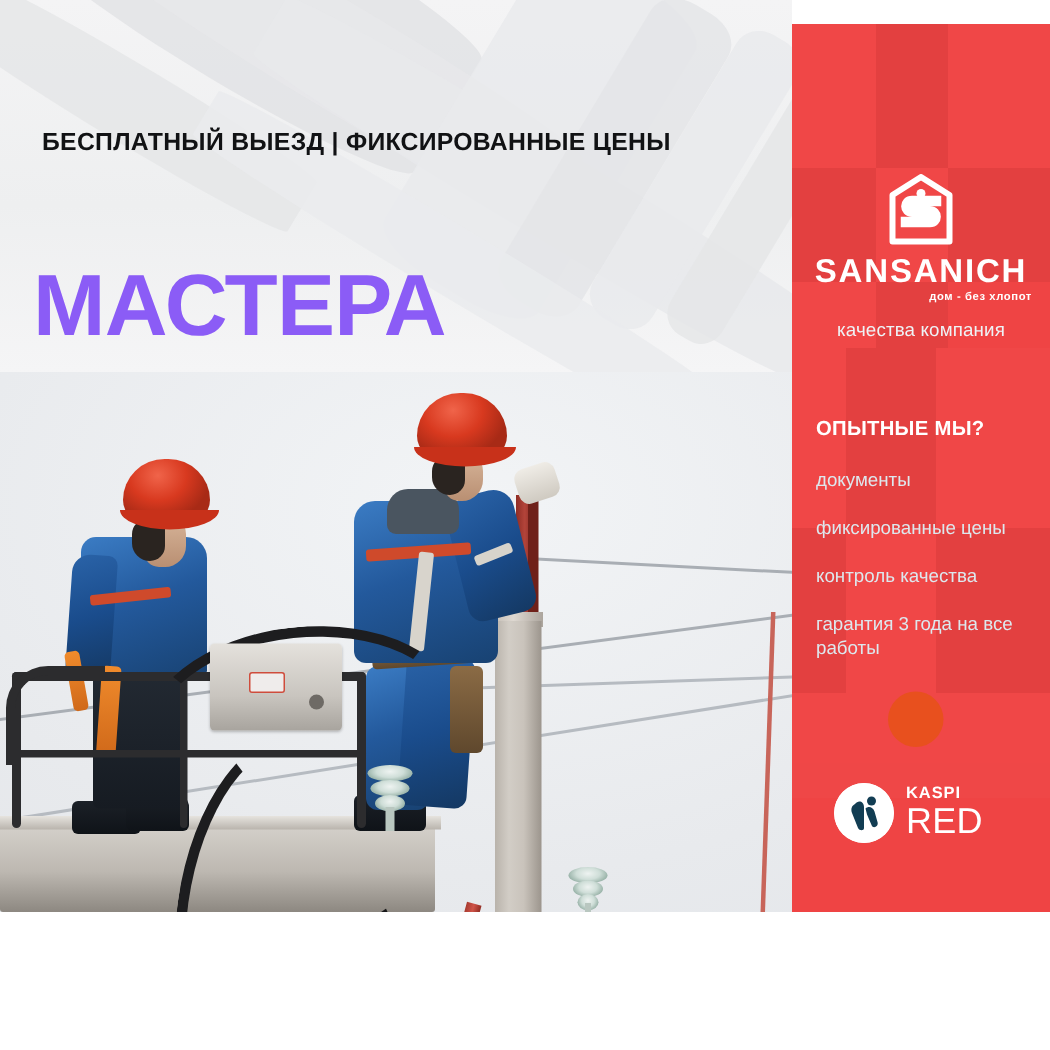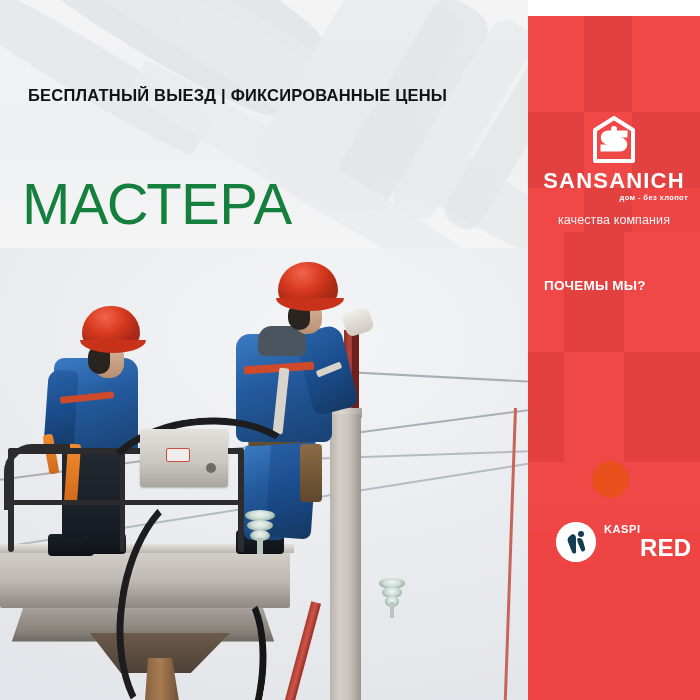--- a/index.html
+++ b/index.html
@@ -8,21 +8,21 @@
     background: #ffffff;
   }
   body {
     font-family: "Liberation Sans", sans-serif;
     -webkit-font-smoothing: antialiased;
   }
 
   #poster {
     position: relative;
     width: 700px;
-    height: 700px;
+    height: 608px;
     overflow: hidden;
     background: #ffffff;
   }
 
   
   .left-col {
     position: absolute;
     left: 0;
     top: 0;
     width: 528px;
@@ -79,23 +79,23 @@
     color: #e8501e;
     white-space: nowrap;
     z-index: 4;
   }
   .headline-2 {
     position: absolute;
     left: 22px;
     top: 175px;
     font-size: 58px;
     line-height: 58px;
-    font-weight: 400;
+    font-weight: 700;
     letter-spacing: -0.5px;
-    color: #15803d;
+    color: #8b5cf6;
     white-space: nowrap;
     z-index: 4;
   }
 
   
   .photo {
     position: absolute;
     left: 0;
     top: 248px;
     width: 528px;
@@ -349,21 +349,21 @@
     margin-right: 8px;
     position: relative;
     overflow: hidden;
     flex: none;
   }
   .kaspi-txt { line-height: 1; }
   .kaspi-small {
     font-size: 11px; font-weight: 700; color:#ffffff; letter-spacing: .6px; display:block;
   }
   .kaspi-big {
-    font-size: 24px; font-weight: 700; color:#ffffff; letter-spacing: .2px; display:block; margin-top: 1px; margin-left: 36px;
+    font-size: 24px; font-weight: 400; color:#ffffff; letter-spacing: .2px; display:block; margin-top: 1px;
   }
 </style>
 </head>
 <body>
 
 <div id="poster">
 
   <div class="left-col">
 
     <div class="header-band">
@@ -493,21 +493,27 @@
       <svg class="logo-mark" viewBox="0 0 46 48">
         <path d="M23 2 L42 14 L42 45 L4 45 L4 14 Z" fill="none" stroke="#ffffff" stroke-width="4" stroke-linejoin="round"></path>
         <circle cx="23" cy="13" r="3" fill="#ffffff"></circle>
         <path d="M33 18 L17 18 C12 18 12 25 17 25 L29 25 C34 25 34 32 29 32 L13 32" fill="none" stroke="#ffffff" stroke-width="7" stroke-linecap="square"></path>
       </svg>
       <div class="logo-name">SANSANICH</div>
       <div class="logo-tag">дом - без хлопот</div>
       <div class="logo-sub">качества компания</div>
     </div>
 
-    <div class="why-title">ПОЧЕМЫ МЫ?</div>
+    <div class="why-title">ОПЫТНЫЕ МЫ?</div>
+    <div class="why-list">
+      <div class="why-item">документы</div>
+      <div class="why-item">фиксированные цены</div>
+      <div class="why-item">контроль качества</div>
+      <div class="why-item">гарантия 3 года на все работы</div>
+    </div>
   </div>
 
   <div class="accent-dot"></div>
 
   <div class="kaspi">
     <div class="kaspi-badge">
       <svg viewBox="0 0 40 40" width="40" height="40">
         <circle cx="20" cy="20" r="20" fill="#ffffff"></circle>
         <path d="M14 14 C16 11 20 12 20 16 L20 30 C20 32 17 32 16 30 L12 20 C11 17 12 15 14 14 Z" fill="#123d53"></path>
         <path d="M21 17 C23 15 26 16 27 19 L29 26 C30 29 26 31 25 28 L22 21 Z" fill="#123d53"></path>

